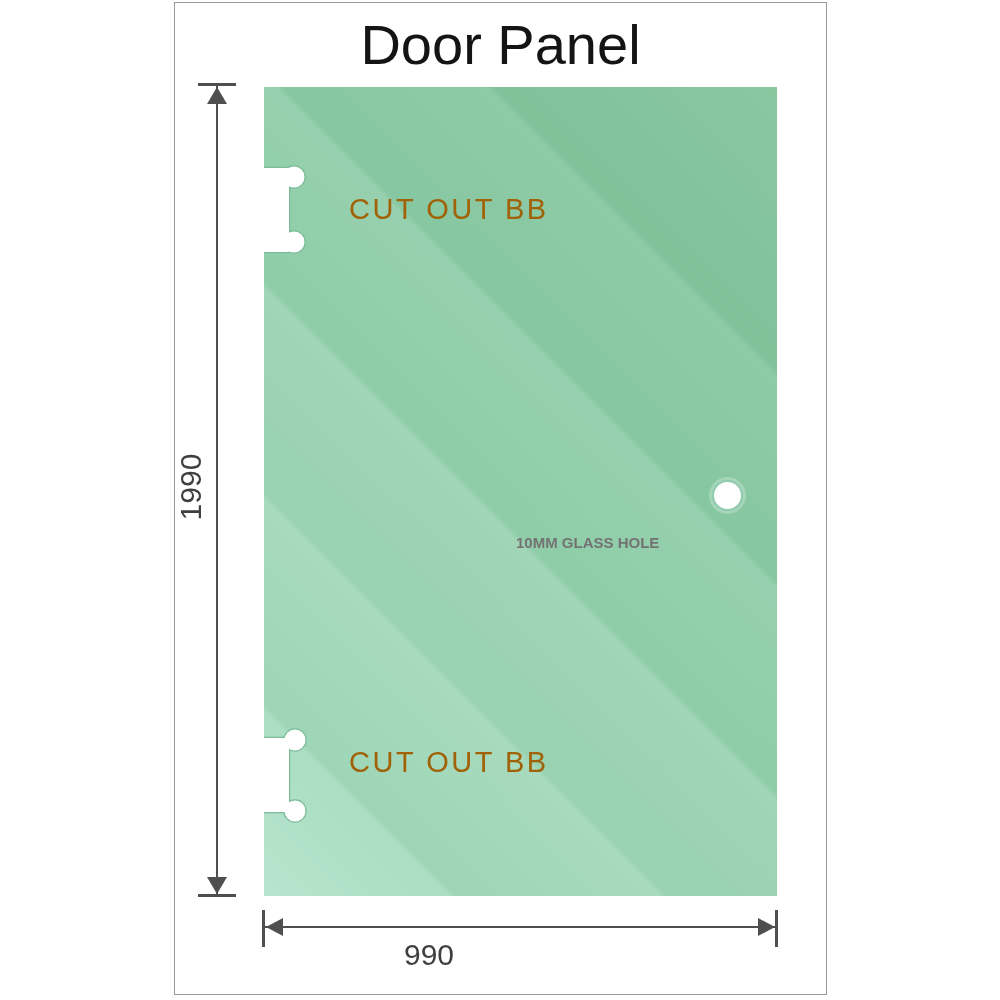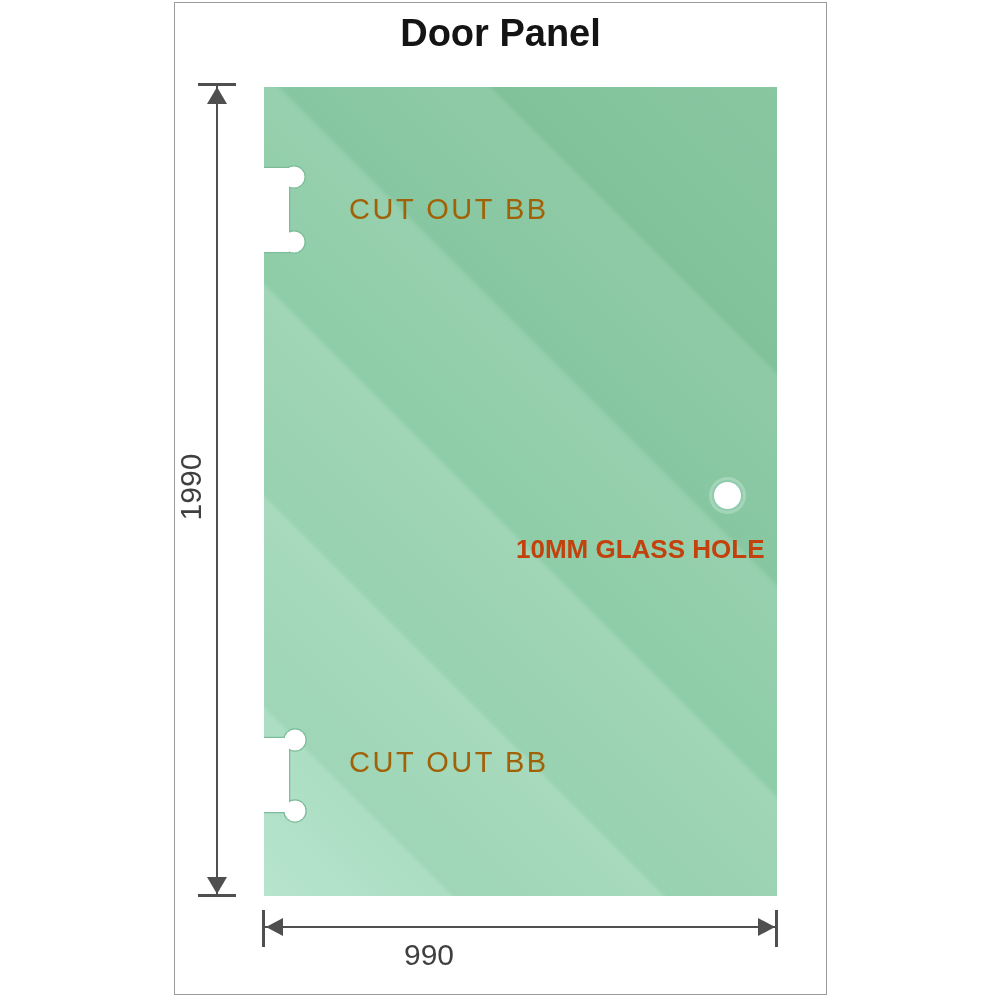--- a/index.html
+++ b/index.html
@@ -9,21 +9,21 @@
   }
   .abs{position:absolute;}
   
   .frame{
     left:174px;top:2px;width:651px;height:991px;
     border:1px solid #9a9a9a;background:#ffffff;
   }
   
   .title{
     left:174px;top:12px;width:653px;text-align:center;
-    font-size:38px;font-weight:bold;color:#141414;letter-spacing:0px;
+    font-size:56px;font-weight:normal;color:#141414;letter-spacing:0px;
   }
   
   .glass{
     left:264px;top:87px;width:513px;height:809px;
     background:linear-gradient(45deg,
       #b7e4cd 0%,
       #abdec3 14%,
       #9ed6b7 14.6%,
       #a8dabd 30%,
       #98d2b0 30.6%,
@@ -42,21 +42,21 @@
   }
   .cutout-label-top{left:349px;top:193px;}
   .cutout-label-bottom{left:349px;top:746px;}
   
   .glass-hole{
     left:714px;top:482px;width:27px;height:27px;border-radius:50%;
     background:#ffffff;
     box-shadow:0 0 0 2px rgba(125,195,165,0.55), 0 0 0 5px rgba(255,255,255,0.25);
   }
   .hole-label{
-    left:516px;top:534px;font-size:26px;font-weight:bold;color:#c2410c;white-space:nowrap;
+    left:516px;top:534px;font-size:15px;font-weight:bold;color:#737373;white-space:nowrap;
   }
   
   .dim{background:#4f4f4f;}
   .vline{left:216px;top:86px;width:2px;height:810px;}
   .tick-top{left:198px;top:83px;width:38px;height:3px;}
   .tick-bottom{left:198px;top:894px;width:38px;height:3px;}
   .arrow-up{left:207px;top:87px;width:0;height:0;
     border-left:10px solid transparent;border-right:10px solid transparent;
     border-bottom:17px solid #4f4f4f;}
   .arrow-down{left:207px;top:877px;width:0;height:0;

